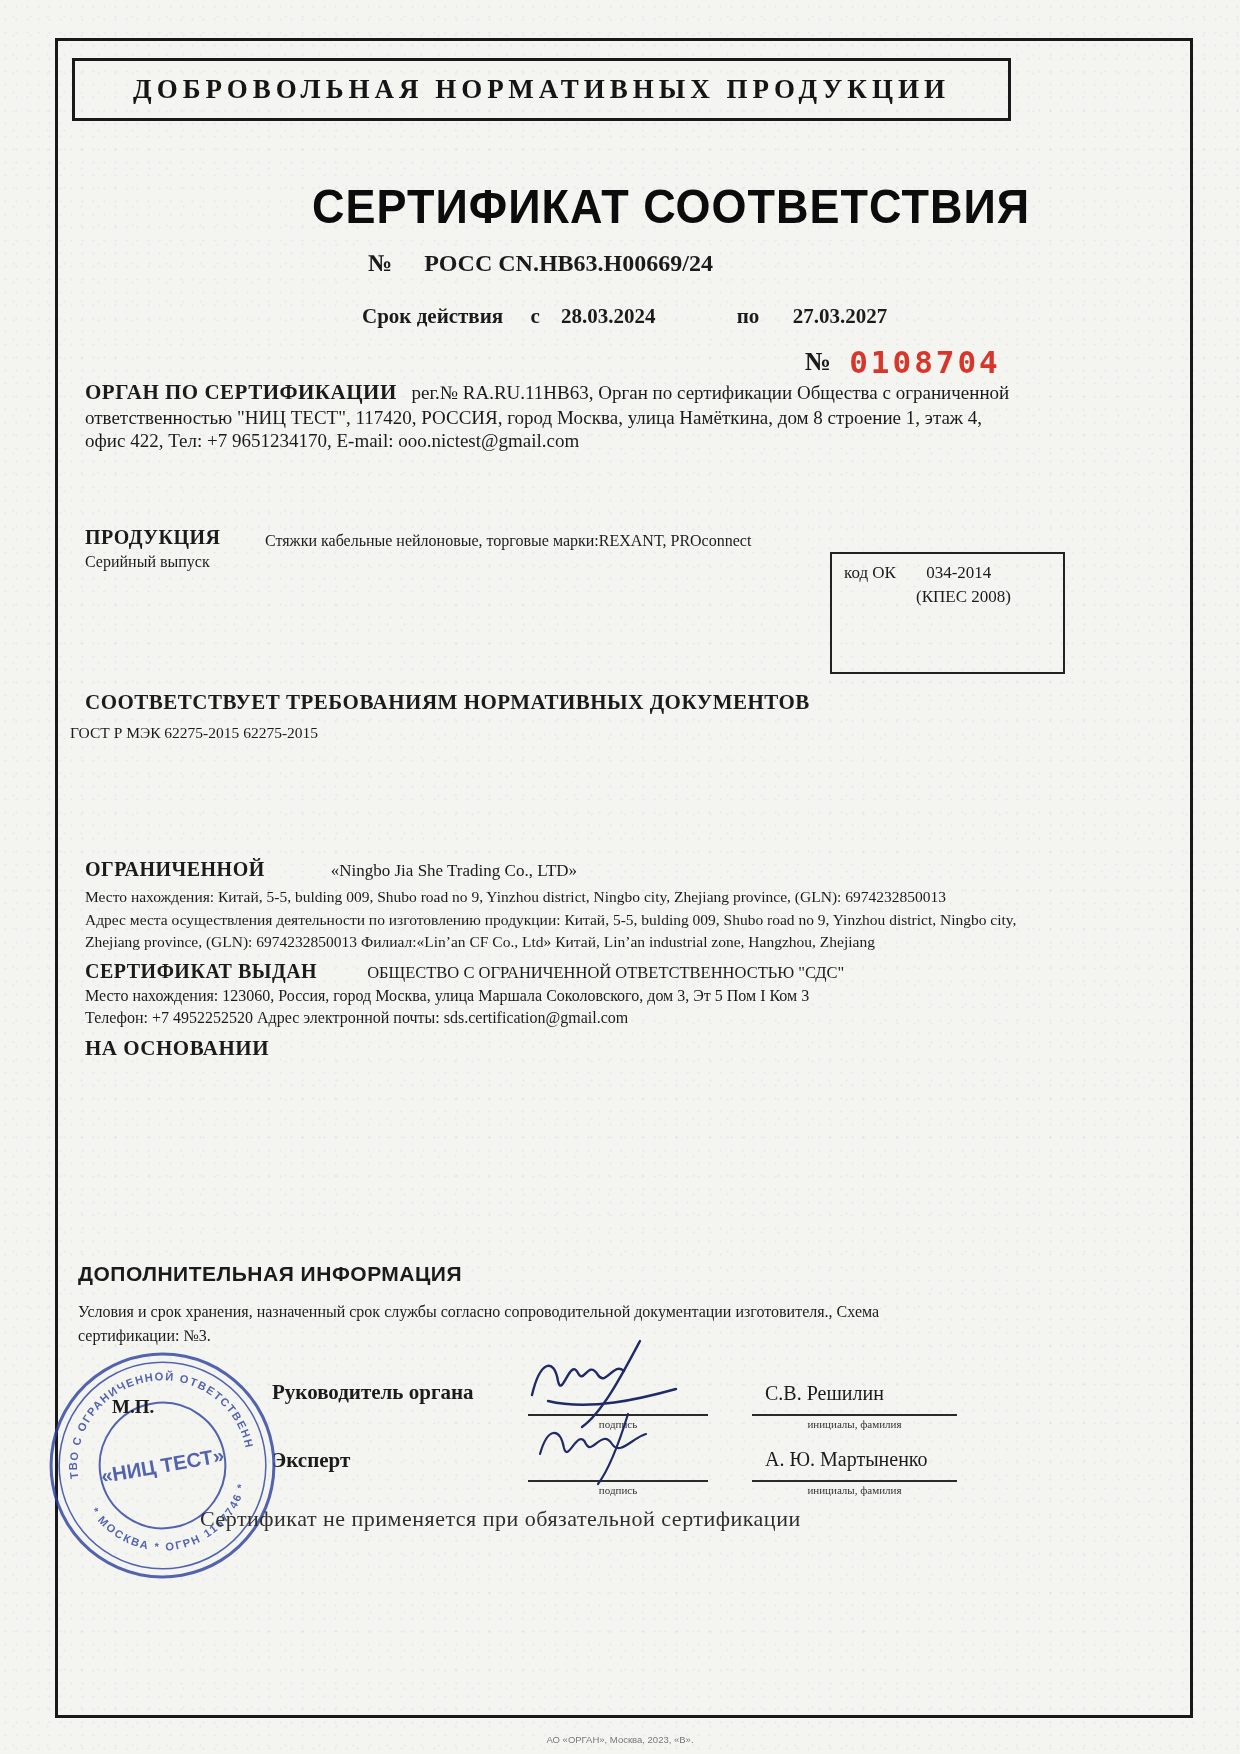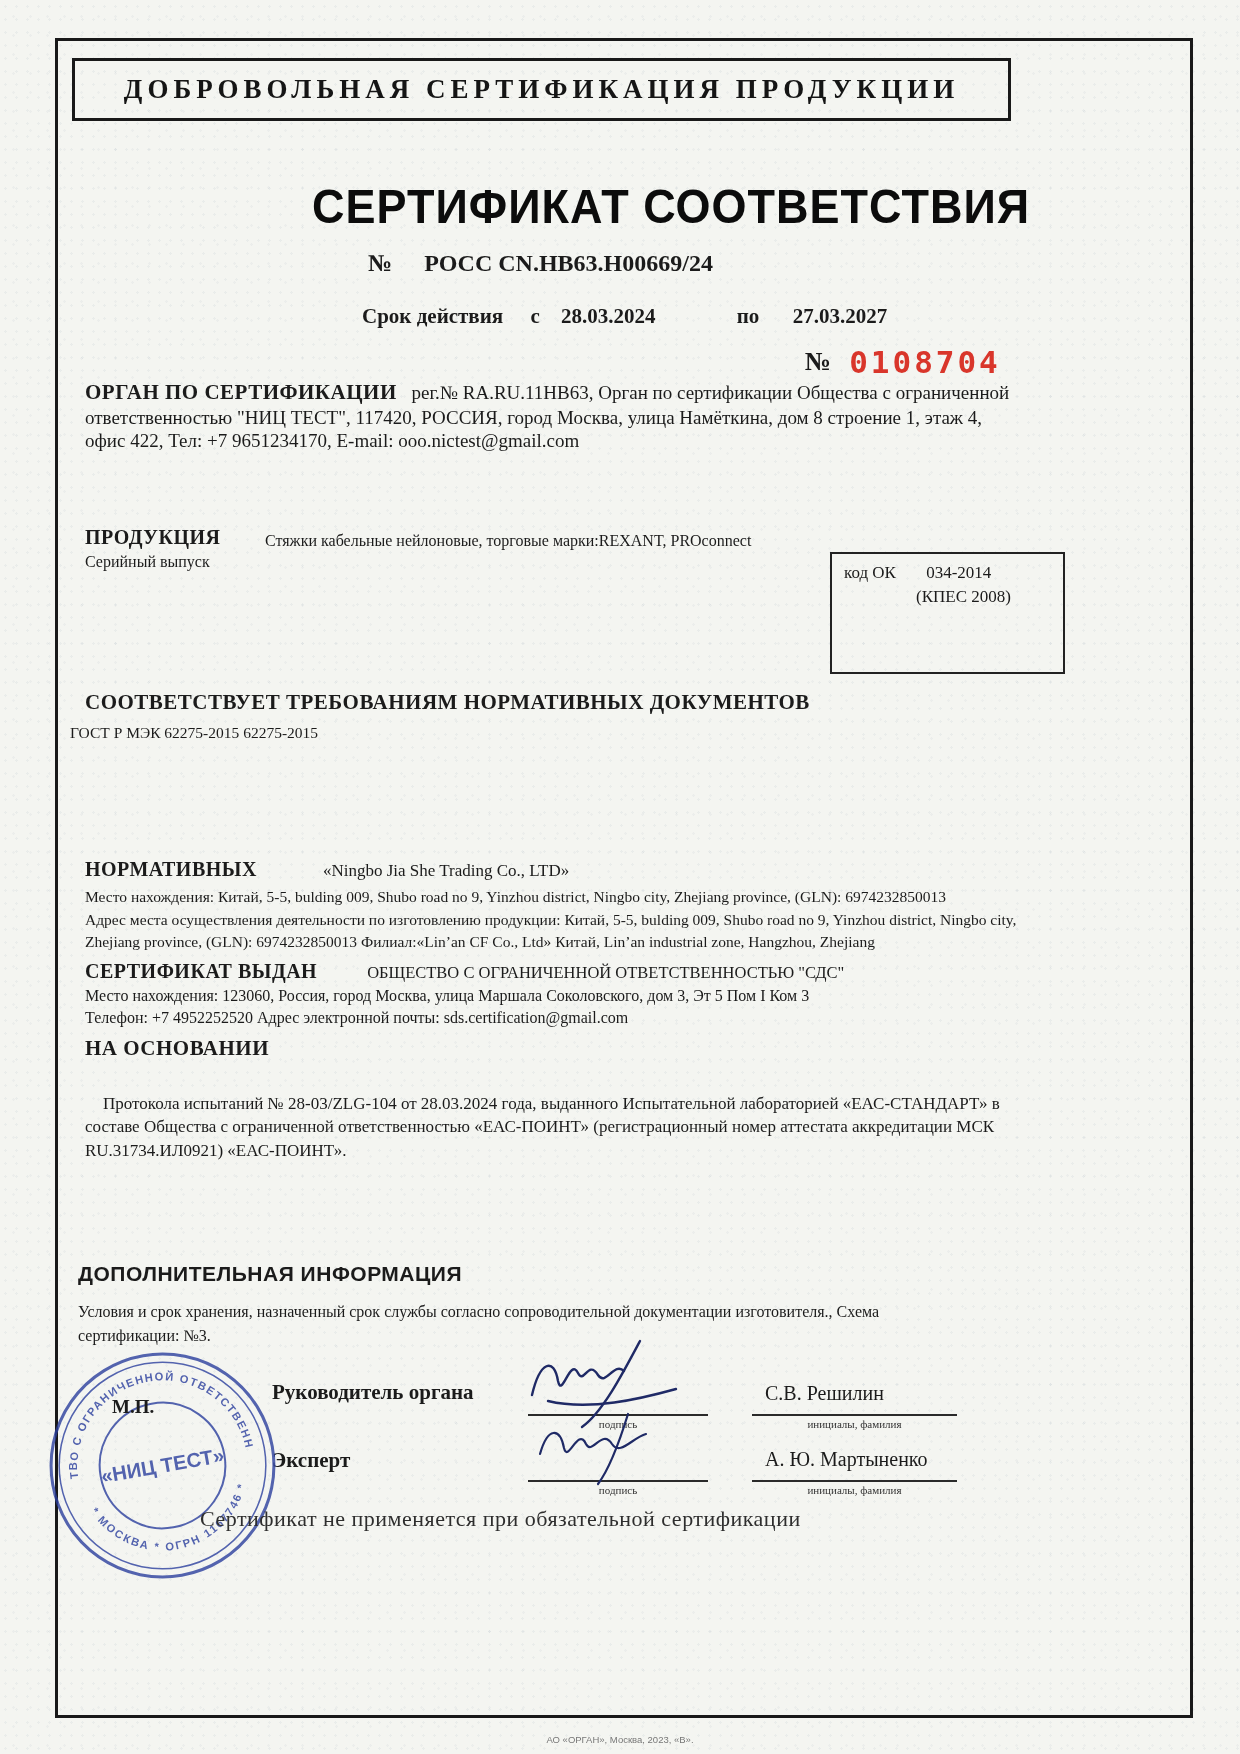--- a/index.html
+++ b/index.html
@@ -97,21 +97,21 @@
              font-family:"Liberation Sans","DejaVu Sans",sans-serif;
              font-size:9.5px; color:#777; }
 </style>
 </head>
 <body>
 
 <div class="page">
 
   <div class="abs frame"></div>
 
-  <div class="abs banner">ДОБРОВОЛЬНАЯ СЕРТИФИКАЦИЯ ПРОДУКЦИИ</div>
+  <div class="abs banner">ДОБРОВОЛЬНАЯ НОРМАТИВНЫХ ПРОДУКЦИИ</div>
 
   <div class="abs title">СЕРТИФИКАТ СООТВЕТСТВИЯ</div>
 
   <div class="abs cert-no">
     <span>№</span>
     <span class="val">РОСС CN.HB63.H00669/24</span>
   </div>
 
   <div class="abs validity">
     <span>Срок действия</span>
@@ -141,35 +141,34 @@
       <span class="v">034-2014</span>
     </div>
     <div class="row2">(КПЕС 2008)</div>
   </div>
 
   <div class="abs compliance-label">СООТВЕТСТВУЕТ ТРЕБОВАНИЯМ НОРМАТИВНЫХ ДОКУМЕНТОВ</div>
   <div class="abs compliance-text">ГОСТ Р МЭК 62275-2015 62275-2015</div>
 
 
   <div class="abs man-row">
-    <span class="hlabel">НОРМАТИВНЫХ</span>
+    <span class="hlabel">ОГРАНИЧЕННОЙ</span>
     <span class="name">«Ningbo Jia She Trading Co., LTD»</span>
   </div>
   <div class="abs man-line1">Место нахождения: Китай, 5-5, bulding 009, Shubo road no 9, Yinzhou district, Ningbo city, Zhejiang province, (GLN): 6974232850013</div>
   <div class="abs man-line2">Адрес места осуществления деятельности по изготовлению продукции: Китай, 5-5, bulding 009, Shubo road no 9, Yinzhou district, Ningbo city, Zhejiang province, (GLN): 6974232850013 Филиал:«Lin’an CF Co., Ltd» Китай, Lin’an industrial zone, Hangzhou, Zhejiang</div>
 
   <div class="abs iss-row">
     <span class="hlabel">СЕРТИФИКАТ ВЫДАН</span>
     <span class="name">ОБЩЕСТВО С ОГРАНИЧЕННОЙ ОТВЕТСТВЕННОСТЬЮ "СДС"</span>
   </div>
   <div class="abs iss-line1">Место нахождения: 123060, Россия, город Москва, улица Маршала Соколовского, дом 3, Эт 5 Пом I Ком 3</div>
   <div class="abs iss-line2">Телефон: +7 4952252520 Адрес электронной почты: sds.certification@gmail.com</div>
 
   <div class="abs basis-label">НА ОСНОВАНИИ</div>
-  <p class="abs para basis-text">Протокола испытаний № 28-03/ZLG-104 от 28.03.2024 года, выданного Испытательной лабораторией «ЕАС-СТАНДАРТ» в составе Общества с ограниченной ответственностью «ЕАС-ПОИНТ» (регистрационный номер аттестата аккредитации МСК RU.31734.ИЛ0921) «ЕАС-ПОИНТ».</p>
 
   <div class="abs add-label">ДОПОЛНИТЕЛЬНАЯ ИНФОРМАЦИЯ</div>
   <p class="abs para add-text">Условия и срок хранения, назначенный срок службы согласно сопроводительной документации изготовителя., Схема сертификации: №3.</p>
 
   <svg class="abs stamp" viewBox="0 0 232 232">
     <defs>
       <path id="arcTop" d="M 32,116 A 84,84 0 0 1 200,116"></path>
       <path id="arcBottom" d="M 32,116 A 84,84 0 0 0 200,116"></path>
     </defs>
     <circle cx="116" cy="116" r="110" fill="none" stroke="#2b3f9e" stroke-width="3"></circle>

